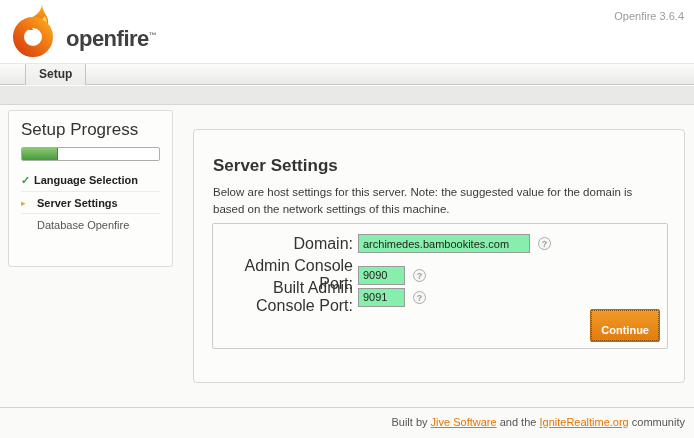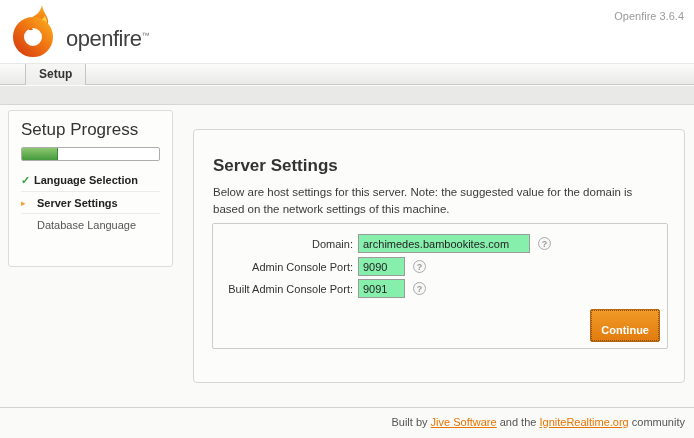--- a/index.html
+++ b/index.html
@@ -12,21 +12,21 @@
   }
   
   .header {
     position:absolute; top:0; left:0; width:694px; height:63px;
     background:#ffffff;
   }
   .logo-wrap { position:absolute; left:12px; top:4px; width:200px; height:56px; }
   .logo-svg { position:absolute; left:0; top:0; }
   .brand {
     position:absolute; left:54px; top:22px;
-    font-size:22px; font-weight:normal; color:#404040; letter-spacing:-0.5px;
+    font-size:22px; font-weight:bold; color:#404040; letter-spacing:-0.5px;
   }
   .brand sup { font-size:8px; color:#777; }
   .version {
     position:absolute; top:10px; right:10px;
     font-size:11px; color:#9b9b9b;
   }
   
   .tabbar {
     position:absolute; top:63px; left:0; width:694px; height:22px;
     background:linear-gradient(#fcfcfb, #e9e9e7);
@@ -97,21 +97,21 @@
     position:absolute; left:18px; top:93px; width:456px; height:126px;
     border:1px solid #cccccb; border-radius:2px;
     background:#fcfcfb;
   }
   .frow { position:absolute; left:0; height:20px; }
   .frow.r0 { top:10px; }
   .frow.r1 { top:33px; }
   .frow.r2 { top:55px; }
   .flabel {
     display:inline-block; width:140px; text-align:right;
-    font-size:11px; color:#333; vertical-align:middle;
+    font-size:16px; color:#333; vertical-align:middle;
   }
   .finput {
     font-family:"Liberation Sans", sans-serif;
     font-size:11px; color:#222;
     height:19px; margin-left:5px; padding:1px 4px;
     border:1px solid #9b9b9b; background:#86efac;
     vertical-align:middle;
   }
   .finput.wide { width:172px; }
   .finput.narrow { width:47px; }
@@ -182,21 +182,21 @@
   <div class="nav">
     <div class="nav-item done">
       <span class="ni-icon check-icon">✓</span>
       <span class="ni-label">Language Selection</span>
     </div>
     <div class="nav-item current">
       <span class="ni-icon arrow-icon">▸</span>
       <span class="ni-label">Server Settings</span>
     </div>
     <div class="nav-item pending">
-      <span class="ni-label">Database Language</span>
+      <span class="ni-label">Database Openfire</span>
     </div>
   </div>
 </div>
 
 <div class="panel">
   <div class="panel-title">Server Settings</div>
   <div class="panel-desc">Below are host settings for this server. Note: the suggested value for the domain is based on the network settings of this machine.</div>
 
   <div class="fieldbox">
     <div class="frow r0">

